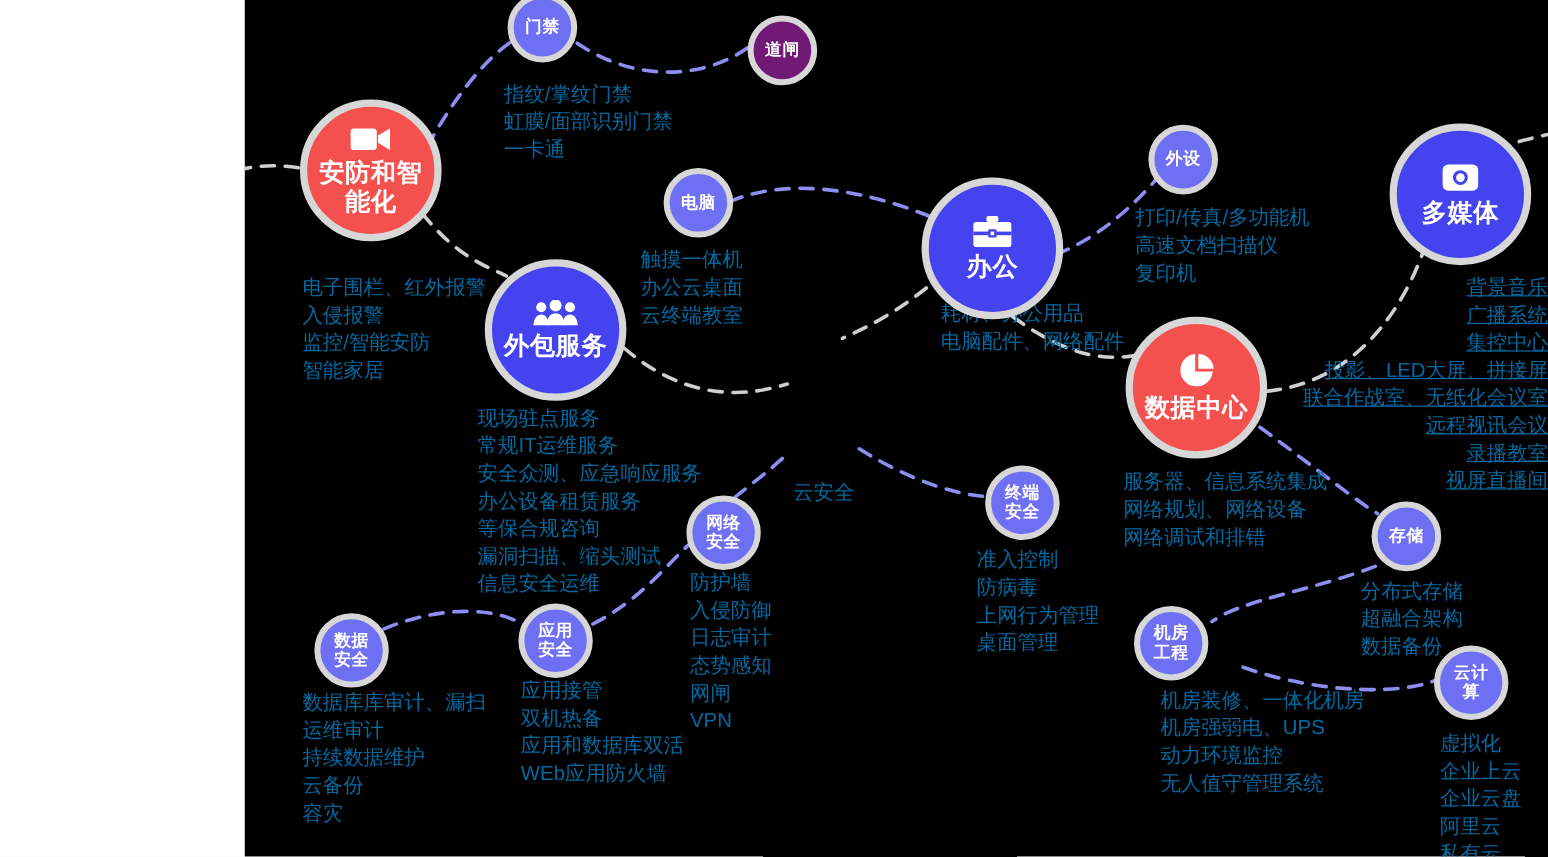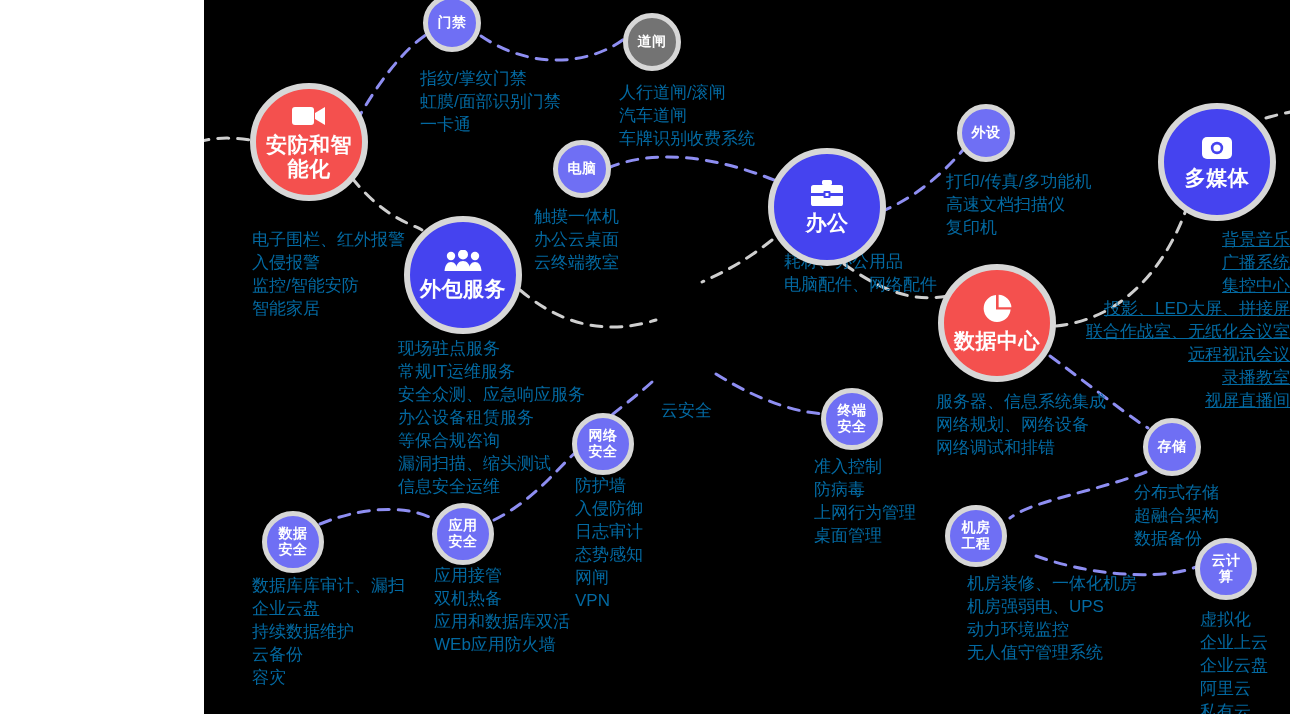--- a/index.html
+++ b/index.html
@@ -150,21 +150,21 @@
         </svg>
       </span>
       <span class="nlabel">安防和智
 能化</span>
     </div>
 
     <div class="node small" style="left:219px; top:-6px; background:#6f6ff4;">
       <span class="nlabel">门禁</span>
     </div>
 
-    <div class="node small" style="left:419px; top:13px; background:#737373;">
+    <div class="node small" style="left:419px; top:13px; background:#701a75;">
       <span class="nlabel">道闸</span>
     </div>
 
     <div class="node small" style="left:349px; top:140px; background:#6f6ff4;">
       <span class="nlabel">电脑</span>
     </div>
 
     <div class="node big" style="left:200px; top:216px; background:#4543ef;">
       <span class="nicon">
         <svg width="38" height="22" viewBox="0 0 38 22">
@@ -249,23 +249,20 @@
 
     <div class="node small2" style="left:741px; top:505px; background:#6f6ff4;">
       <span class="nlabel">机房
 工程</span>
     </div>
 
     <div class="desc" style="left:216px; top:67px;">指纹/掌纹门禁
 虹膜/面部识别门禁
 一卡通</div>
 
-    <div class="desc" style="left:415px; top:81px;">人行道闸/滚闸
-汽车道闸
-车牌识别收费系统</div>
 
     <div class="desc" style="left:48px; top:216px;margin-top:12px;">电子围栏、红外报警
 入侵报警
 监控/智能安防
 智能家居</div>
 
     <div class="desc" style="left:330px; top:205px;">触摸一体机
 办公云桌面
 云终端教室</div>
 
@@ -301,21 +298,21 @@
 态势感知
 网闸
 VPN</div>
 
     <div class="desc" style="left:610px; top:455px;">准入控制
 防病毒
 上网行为管理
 桌面管理</div>
 
     <div class="desc" style="left:48px; top:574px;">数据库库审计、漏扫
-企业云盘
+运维审计
 持续数据维护
 云备份
 容灾</div>
 
     <div class="desc" style="left:230px; top:564px;">应用接管
 双机热备
 应用和数据库双活
 WEb应用防火墙</div>
 
     <div class="desc" style="left:732px; top:390px;">服务器、信息系统集成

